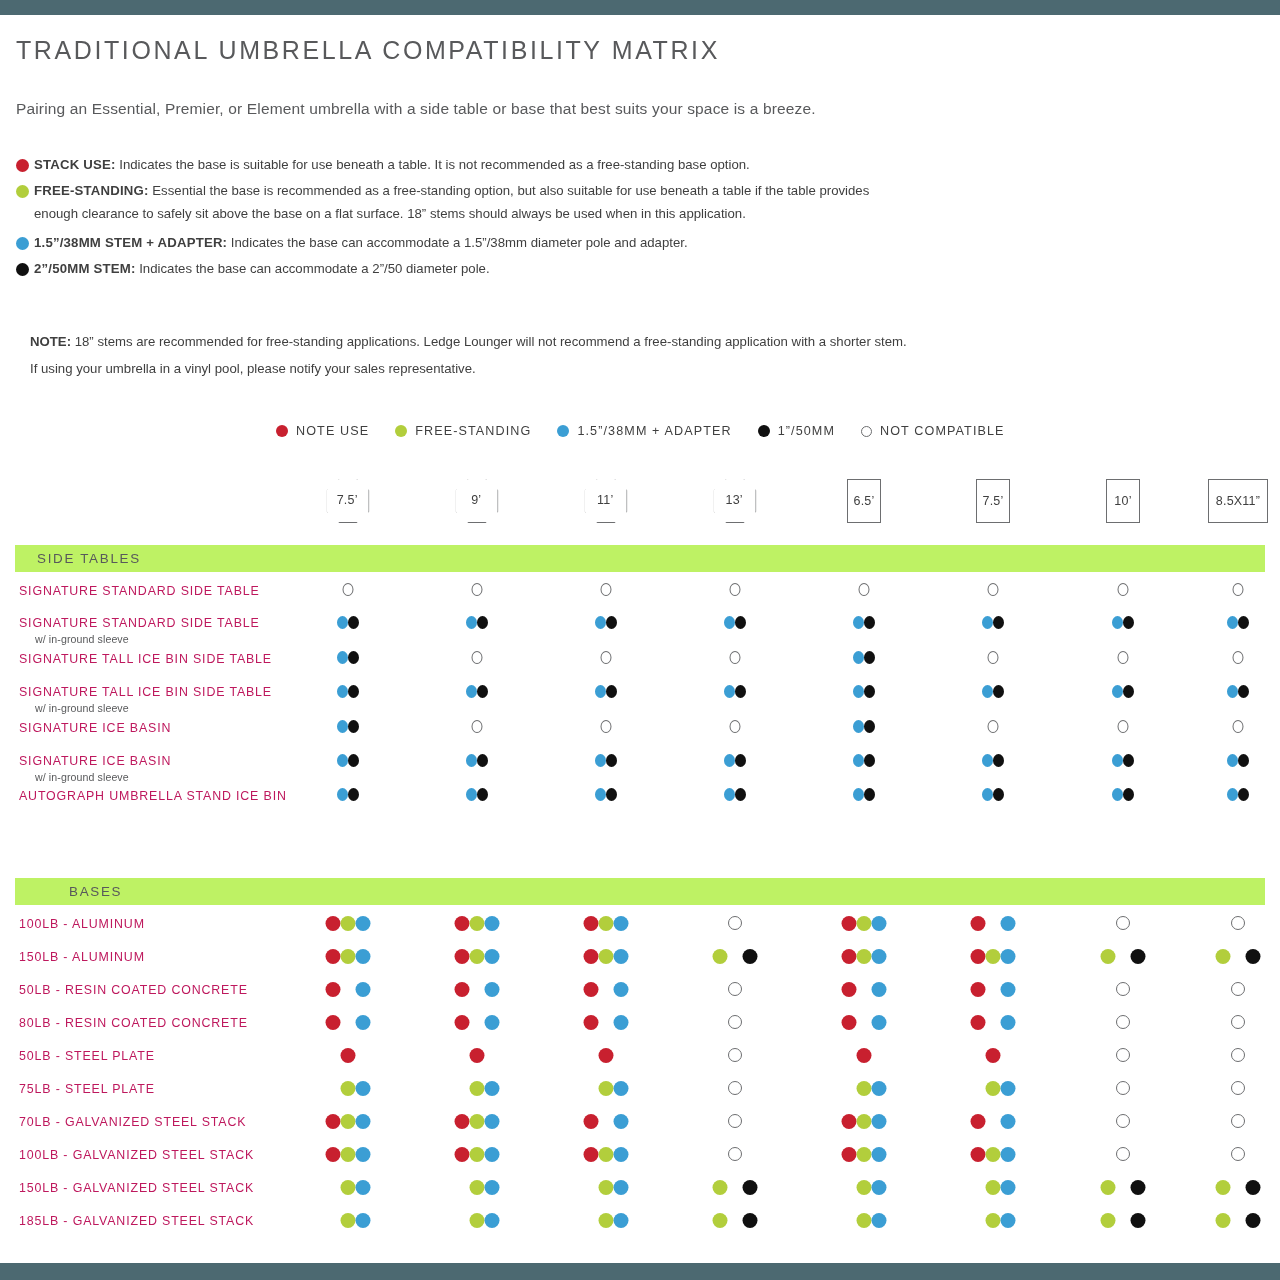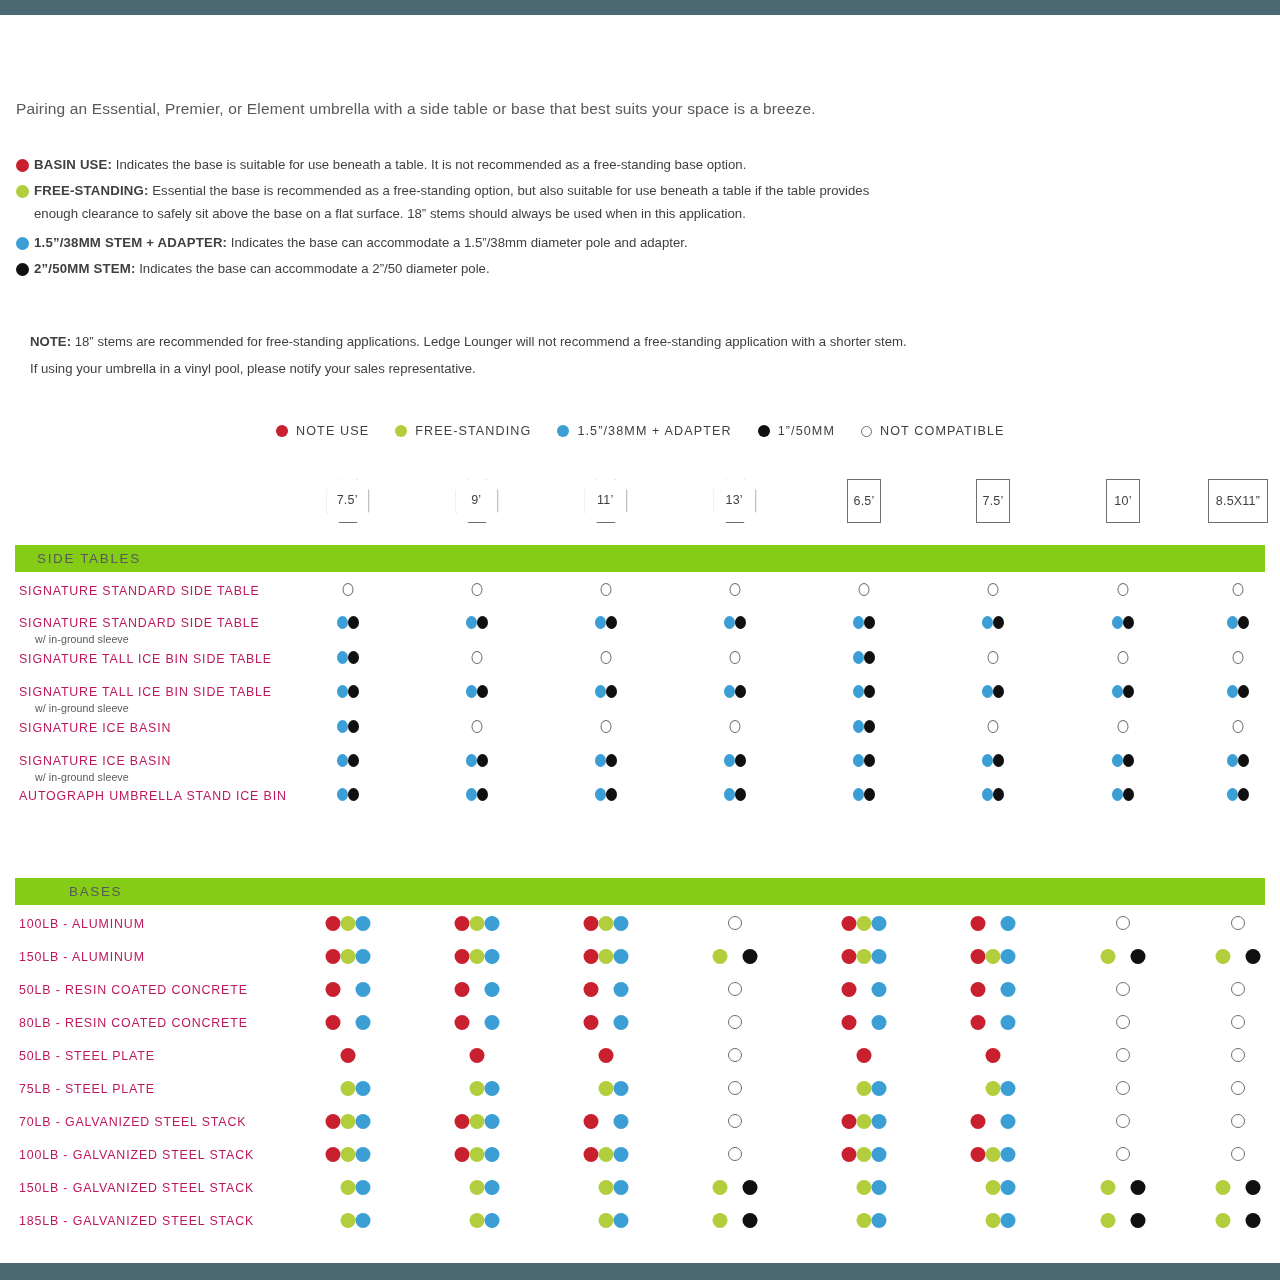--- a/index.html
+++ b/index.html
@@ -69,21 +69,21 @@
     border:1.6px solid #6d6e70; background:#fff;
     height:44px; display:flex; align-items:center; justify-content:center;
   }
   .sq.w1 { width:34px; }
   .sq.w2 { width:60px; }
   .chead .clabel { font-size:12.5px; color:#3f3f3f; letter-spacing:0.2px; white-space:nowrap; }
 
   
   .secbar {
     position:absolute; left:15px; width:1250px; height:27px;
-    background:#84cc16; display:flex; align-items:center;
+    background:#bef264; display:flex; align-items:center;
   }
   .secbar span { margin-left:22px; font-size:13.4px; letter-spacing:1.7px; color:#58595b; }
   .rlabel {
     position:absolute; left:19px; font-size:12.4px; letter-spacing:0.85px;
     color:#be185d; white-space:nowrap;
   }
   .rsub {
     position:absolute; left:35px; font-size:10.6px; letter-spacing:0.1px;
     color:#58595b; white-space:nowrap;
   }
@@ -103,26 +103,27 @@
   .bs .d.open { width:14px; height:14px; }
 </style>
 </head>
 <body>
 
 <div class="bar-top"></div>
 <div class="bar-bottom"></div>
 
 <div class="page">
 
+  <div class="title">TRADITIONAL UMBRELLA COMPATIBILITY MATRIX</div>
   <div class="subtitle">Pairing an Essential, Premier, or Element umbrella with a side table or base that best suits your space is a breeze.</div>
 
   <div class="keylist" id="key-list">
       <div class="keyrow">
         <span class="kdot" style="background: rgb(200, 32, 47);"></span>
-        <div class="ktext"><b>BASIN USE:</b><span> Indicates the base is suitable for use beneath a table. It is not recommended as a free-standing base option.</span></div>
+        <div class="ktext"><b>STACK USE:</b><span> Indicates the base is suitable for use beneath a table. It is not recommended as a free-standing base option.</span></div>
       </div>
       <div class="keyrow">
         <span class="kdot" style="background: rgb(178, 206, 60);"></span>
         <div class="ktext"><b>FREE-STANDING:</b><span> Essential the base is recommended as a free-standing option, but also suitable for use beneath a table if the table provides</span></div>
         <div class="kcont">enough clearance to safely sit above the base on a flat surface. 18” stems should always be used when in this application.</div>
       </div>
       <div class="keyrow">
         <span class="kdot" style="background: rgb(59, 158, 212);"></span>
         <div class="ktext"><b>1.5”/38MM STEM + ADAPTER:</b><span> Indicates the base can accommodate a 1.5”/38mm diameter pole and adapter.</span></div>
       </div>

